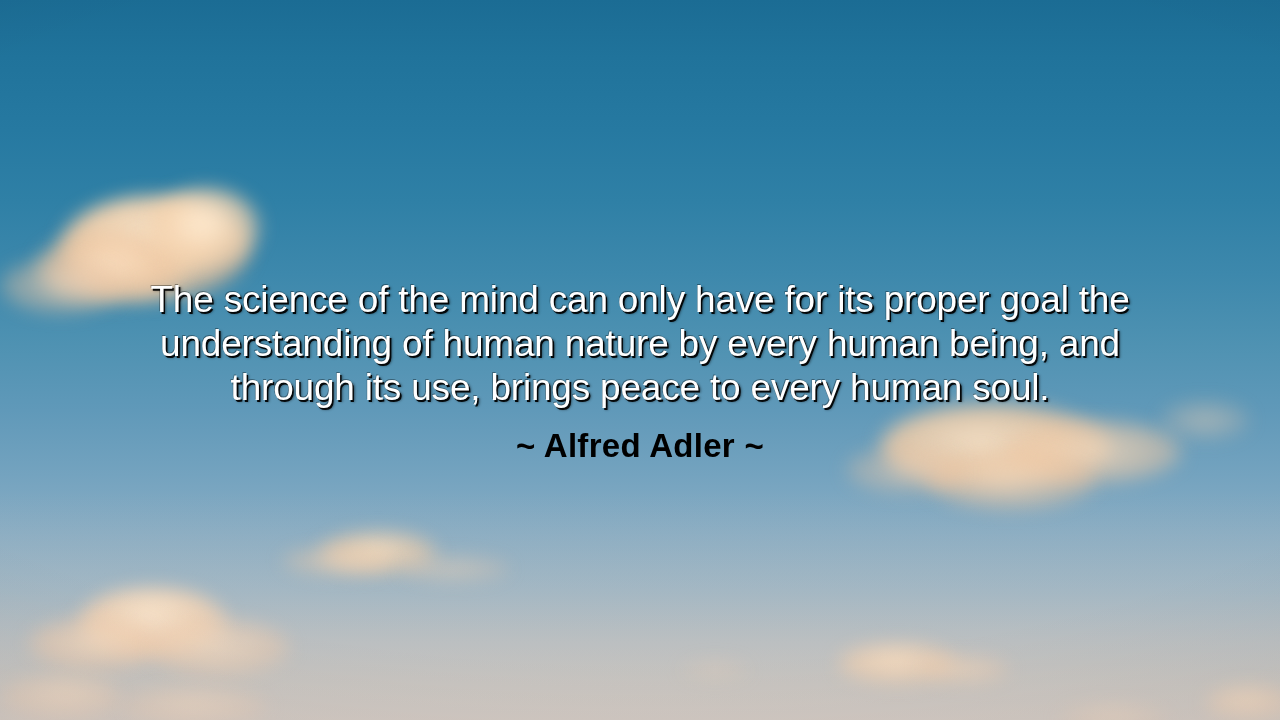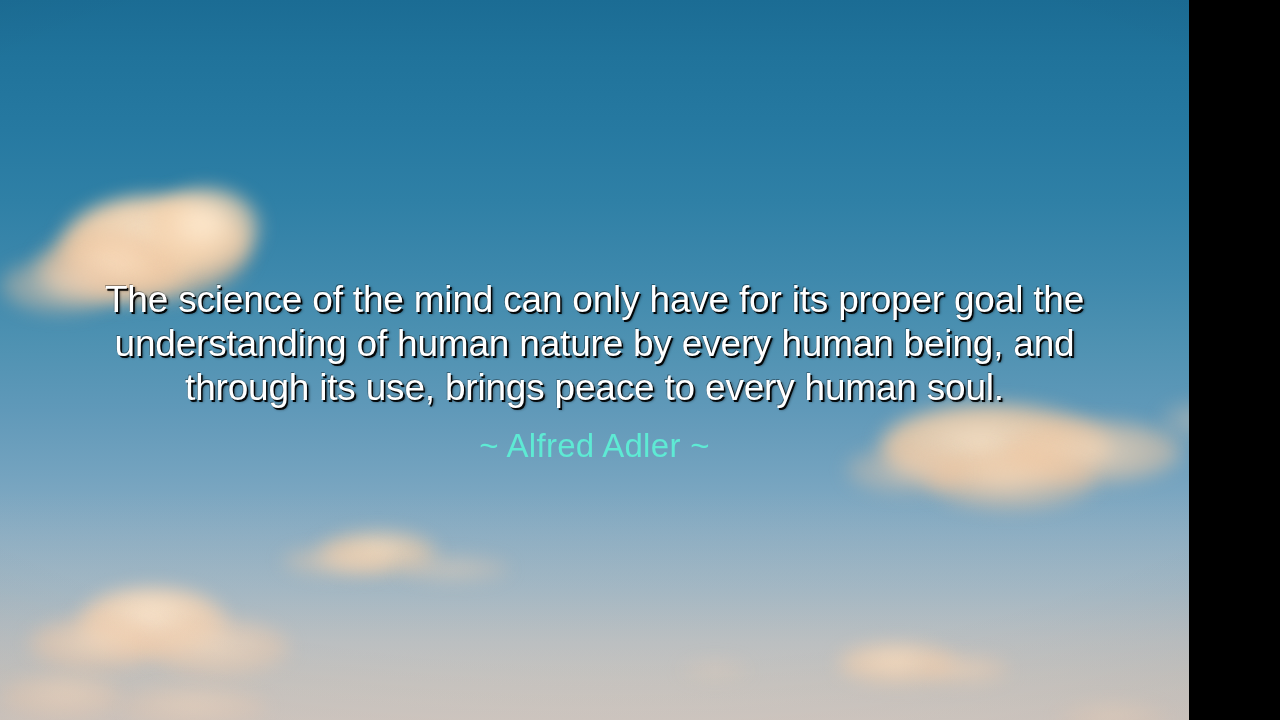--- a/index.html
+++ b/index.html
@@ -6,21 +6,21 @@
     margin: 0;
     padding: 0;
     background: #000;
   }
   body {
     font-family: "Liberation Sans", sans-serif;
   }
 
   .stage {
     position: relative;
-    width: 1189px;
+    width: 1280px;
     height: 720px;
     overflow: hidden;
     background: #1f6f97;
   }
 
   
   .sky {
     position: absolute;
     inset: 0;
     background:
@@ -213,22 +213,22 @@
       -0.6px -0.6px 0.4px rgba(0,0,0,0.35);
     white-space: pre-line;
   }
 
   .attribution {
     margin: 0;
     padding-top: 16px;
     font-family: "Liberation Sans", sans-serif;
     font-size: 33px;
     line-height: 40px;
-    font-weight: 400;
-    color: #5eead4;
+    font-weight: 700;
+    color: #000000;
     letter-spacing: 0.3px;
   }
 </style>
 </head>
 <body>
 
 <div class="stage">
 
   <div class="sky"></div>
 

